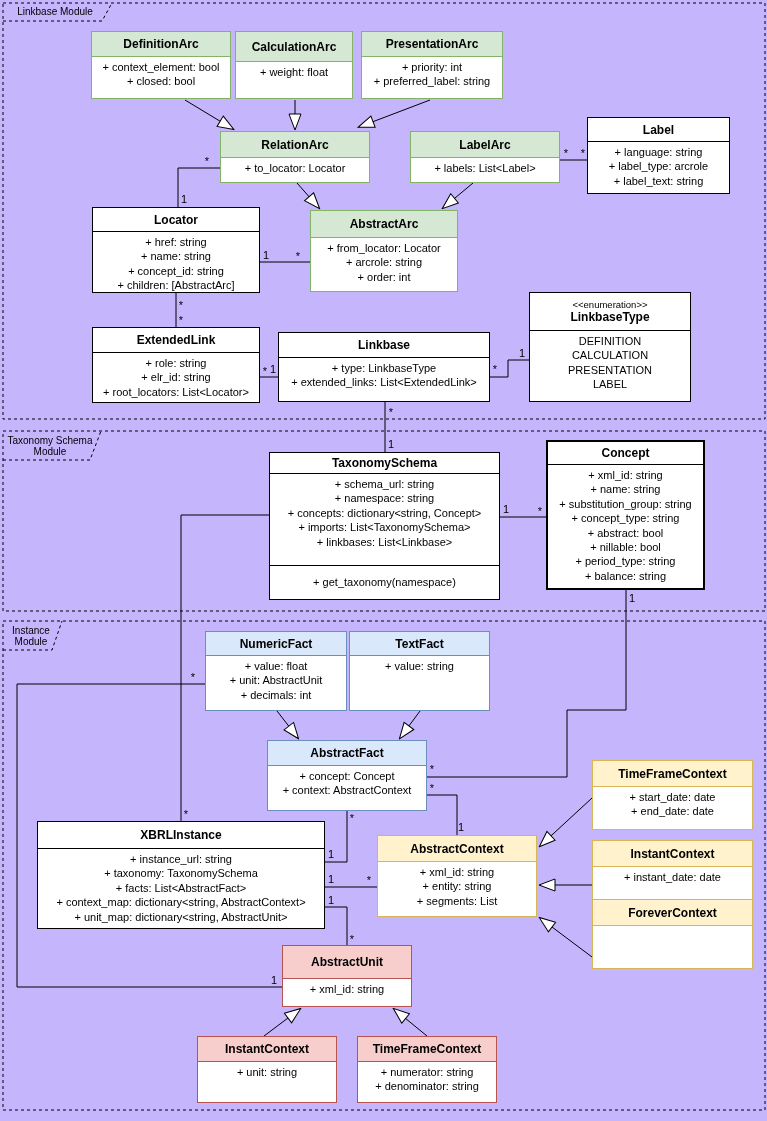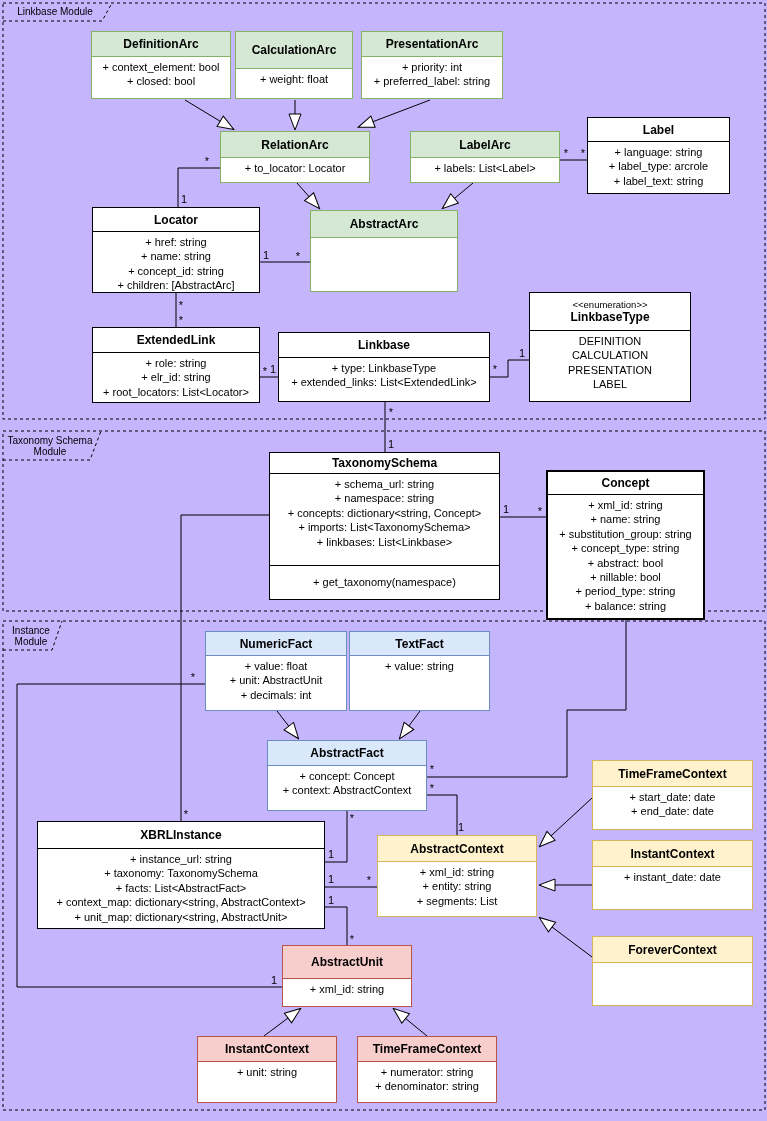--- a/index.html
+++ b/index.html
@@ -8,21 +8,21 @@
   #wire{position:absolute;left:0;top:0;}
   .uml{position:absolute;background:#fff;border:1px solid #000;box-sizing:border-box;}
   .uml .t{font-weight:bold;font-size:12px;color:#000;display:flex;flex-direction:column;
           align-items:center;justify-content:center;border-bottom:1px solid #000;box-sizing:border-box;}
   .uml .rows{padding:3px 4px;font-size:11px;line-height:14.4px;color:#000;text-align:center;
              box-sizing:border-box;overflow:hidden;white-space:nowrap;}
   .c-green{border-color:#82b366;}  .c-green .t{background:#d5e8d4;border-color:#82b366;}
   .c-blue{border-color:#6c8ebf;}   .c-blue .t{background:#dae8fc;border-color:#6c8ebf;}
   .c-yellow{border-color:#d6b656;} .c-yellow .t{background:#fff2cc;border-color:#d6b656;}
   .c-red{border-color:#b85450;}    .c-red .t{background:#f8cecc;border-color:#b85450;}
-  .thick{border-width:2px;margin-top:30px;}
+  .thick{border-width:2px;}
   .stereo{font-size:9.5px;font-weight:normal;}
   .sep{border-bottom:1px solid #000;}
   text{font-family:"Liberation Sans",sans-serif;fill:#000;}
   .mlab{font-size:11px;}
   .flab{font-size:10px;}
 </style>
 </head>
 <body>
 
 <div id="canvas">
@@ -120,21 +120,21 @@
 
 <div class="uml c-green" style="left:91px;top:31px;width:140px;height:68px">
   <div class="t" style="height:25px">DefinitionArc</div>
   <div class="rows">
     <div>+ context_element: bool</div>
     <div>+ closed: bool</div>
   </div>
 </div>
 
 <div class="uml c-green" style="left:235px;top:31px;width:118px;height:68px">
-  <div class="t" style="height:37px">CalculationArc</div>
+  <div class="t" style="height:30px">CalculationArc</div>
   <div class="rows">
     <div>+ weight: float</div>
   </div>
 </div>
 
 <div class="uml c-green" style="left:361px;top:31px;width:142px;height:68px">
   <div class="t" style="height:25px">PresentationArc</div>
   <div class="rows">
     <div>+ priority: int</div>
     <div>+ preferred_label: string</div>
@@ -159,20 +159,25 @@
   <div class="t" style="height:24px">Label</div>
   <div class="rows">
     <div>+ language: string</div>
     <div>+ label_type: arcrole</div>
     <div>+ label_text: string</div>
   </div>
 </div>
 
 <div class="uml c-green" style="left:310px;top:210px;width:148px;height:82px">
   <div class="t" style="height:27px">AbstractArc</div>
+  <div class="rows">
+    <div>+ from_locator: Locator</div>
+    <div>+ arcrole: string</div>
+    <div>+ order: int</div>
+  </div>
 </div>
 
 <div class="uml" style="left:92px;top:207px;width:168px;height:86px">
   <div class="t" style="height:24px">Locator</div>
   <div class="rows">
     <div>+ href: string</div>
     <div>+ name: string</div>
     <div>+ concept_id: string</div>
     <div>+ children: [AbstractArc]</div>
   </div>
@@ -288,21 +293,21 @@
   </div>
 </div>
 
 <div class="uml c-yellow" style="left:592px;top:840px;width:161px;height:70px">
   <div class="t" style="height:26px">InstantContext</div>
   <div class="rows">
     <div>+ instant_date: date</div>
   </div>
 </div>
 
-<div class="uml c-yellow" style="left:592px;top:936px;width:161px;height:70px">
+<div class="uml c-yellow" style="left:592px;top:899px;width:161px;height:70px">
   <div class="t" style="height:26px">ForeverContext</div>
   <div class="rows"></div>
 </div>
 
 <div class="uml c-red" style="left:282px;top:945px;width:130px;height:62px">
   <div class="t" style="height:33px">AbstractUnit</div>
   <div class="rows">
     <div>+ xml_id: string</div>
   </div>
 </div>

